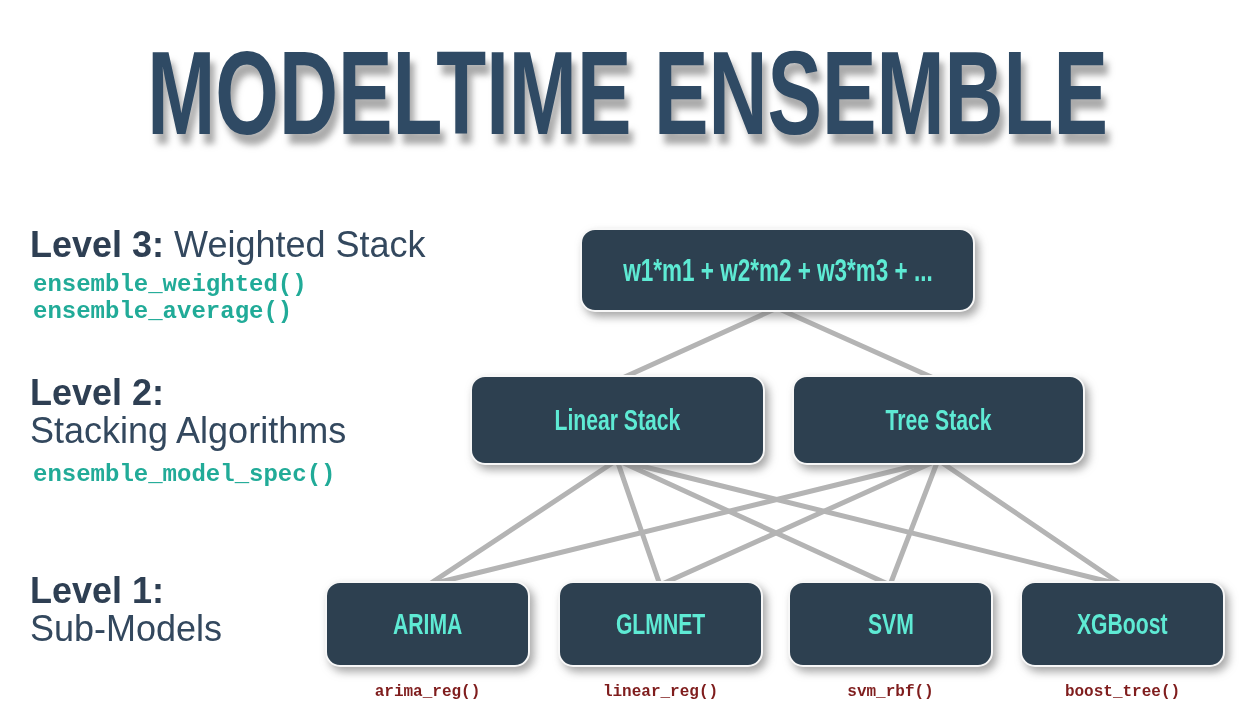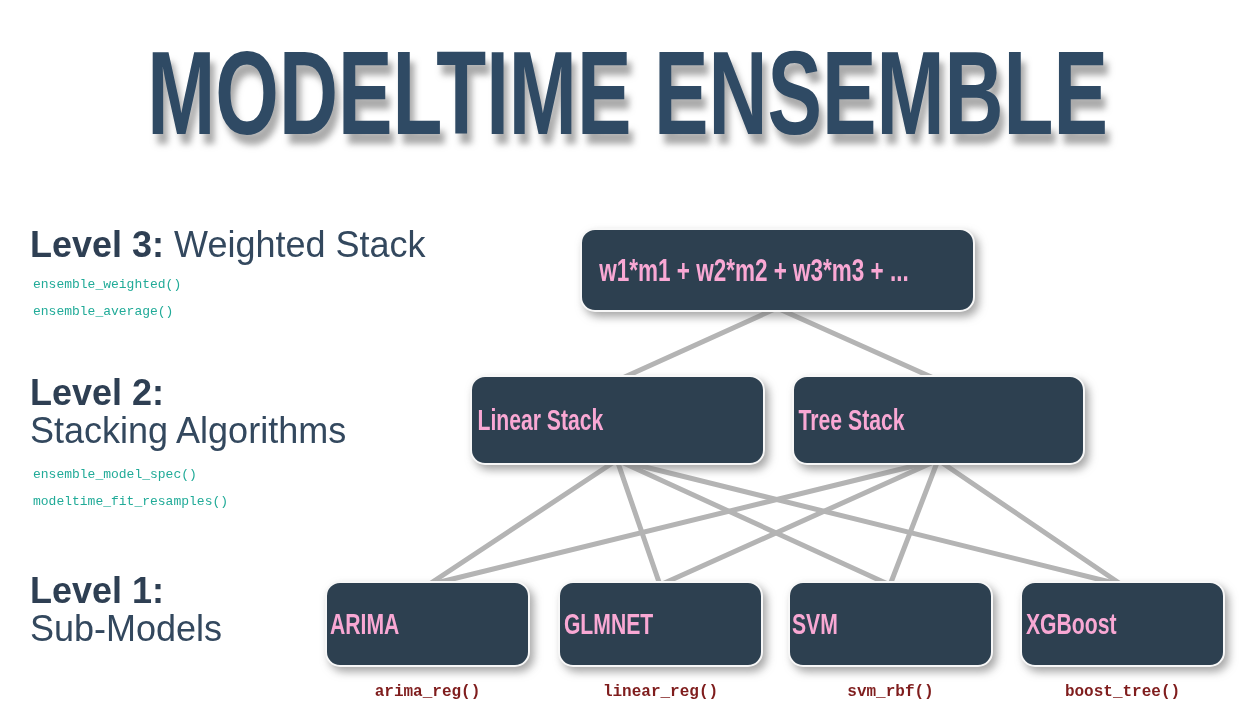--- a/index.html
+++ b/index.html
@@ -62,22 +62,22 @@
   .level-heading .lvl-desc { font-weight: normal; color: #33485e; }
   .stacked .lvl-desc { display: block; }
 
   #level3-heading { left: 30px; top: 226px; }
   #level2-heading { left: 30px; top: 374px; }
   #level1-heading { left: 30px; top: 572px; }
 
   .code-block {
     position: absolute;
     font-family: "Liberation Mono", "DejaVu Sans Mono", monospace;
-    font-weight: normal;
-    font-size: 13px;
+    font-weight: bold;
+    font-size: 24px;
     line-height: 27px;
     color: #21ab98;
     white-space: nowrap;
   }
   #level3-codes { left: 33px; top: 271px; }
   #level2-codes { left: 33px; top: 461px; }
 
   
   .connectors {
     position: absolute;
@@ -94,21 +94,22 @@
   
   .node {
     position: absolute;
     z-index: 2;
     background: #2d4050;
     border: 2px solid #f7f7f7;
     border-radius: 15px;
     box-shadow: 4px 5px 8px rgba(110,110,110,0.6);
     display: flex;
     align-items: center;
-    color: #f9a8d4;
+    justify-content: center;
+    color: #5eead4;
   }
   .node .node-label {
     display: inline-block;
     font-weight: bold;
     font-size: 23px;
     transform: scale(0.92, 1.3);
     white-space: nowrap;
   }
   #box-weighted { left: 580px; top: 228px; width: 395px; height: 84px; }
   #box-weighted .node-label { font-size: 25px; transform: scale(0.90, 1.22); }
@@ -154,21 +155,20 @@
     <div>ensemble_weighted()</div>
     <div>ensemble_average()</div>
   </div>
 
   <div class="level-heading stacked" id="level2-heading">
     <span class="lvl-name">Level 2:</span>
     <span class="lvl-desc">Stacking Algorithms</span>
   </div>
   <div class="code-block" id="level2-codes">
     <div>ensemble_model_spec()</div>
-    <div>modeltime_fit_resamples()</div>
   </div>
 
   <div class="level-heading stacked" id="level1-heading">
     <span class="lvl-name">Level 1:</span>
     <span class="lvl-desc">Sub-Models</span>
   </div>
 
   <svg class="connectors" viewBox="0 0 1256 710" xmlns="http://www.w3.org/2000/svg">
     <line x1="777" y1="308" x2="618" y2="380"></line>
     <line x1="777" y1="308" x2="938" y2="380"></line>

